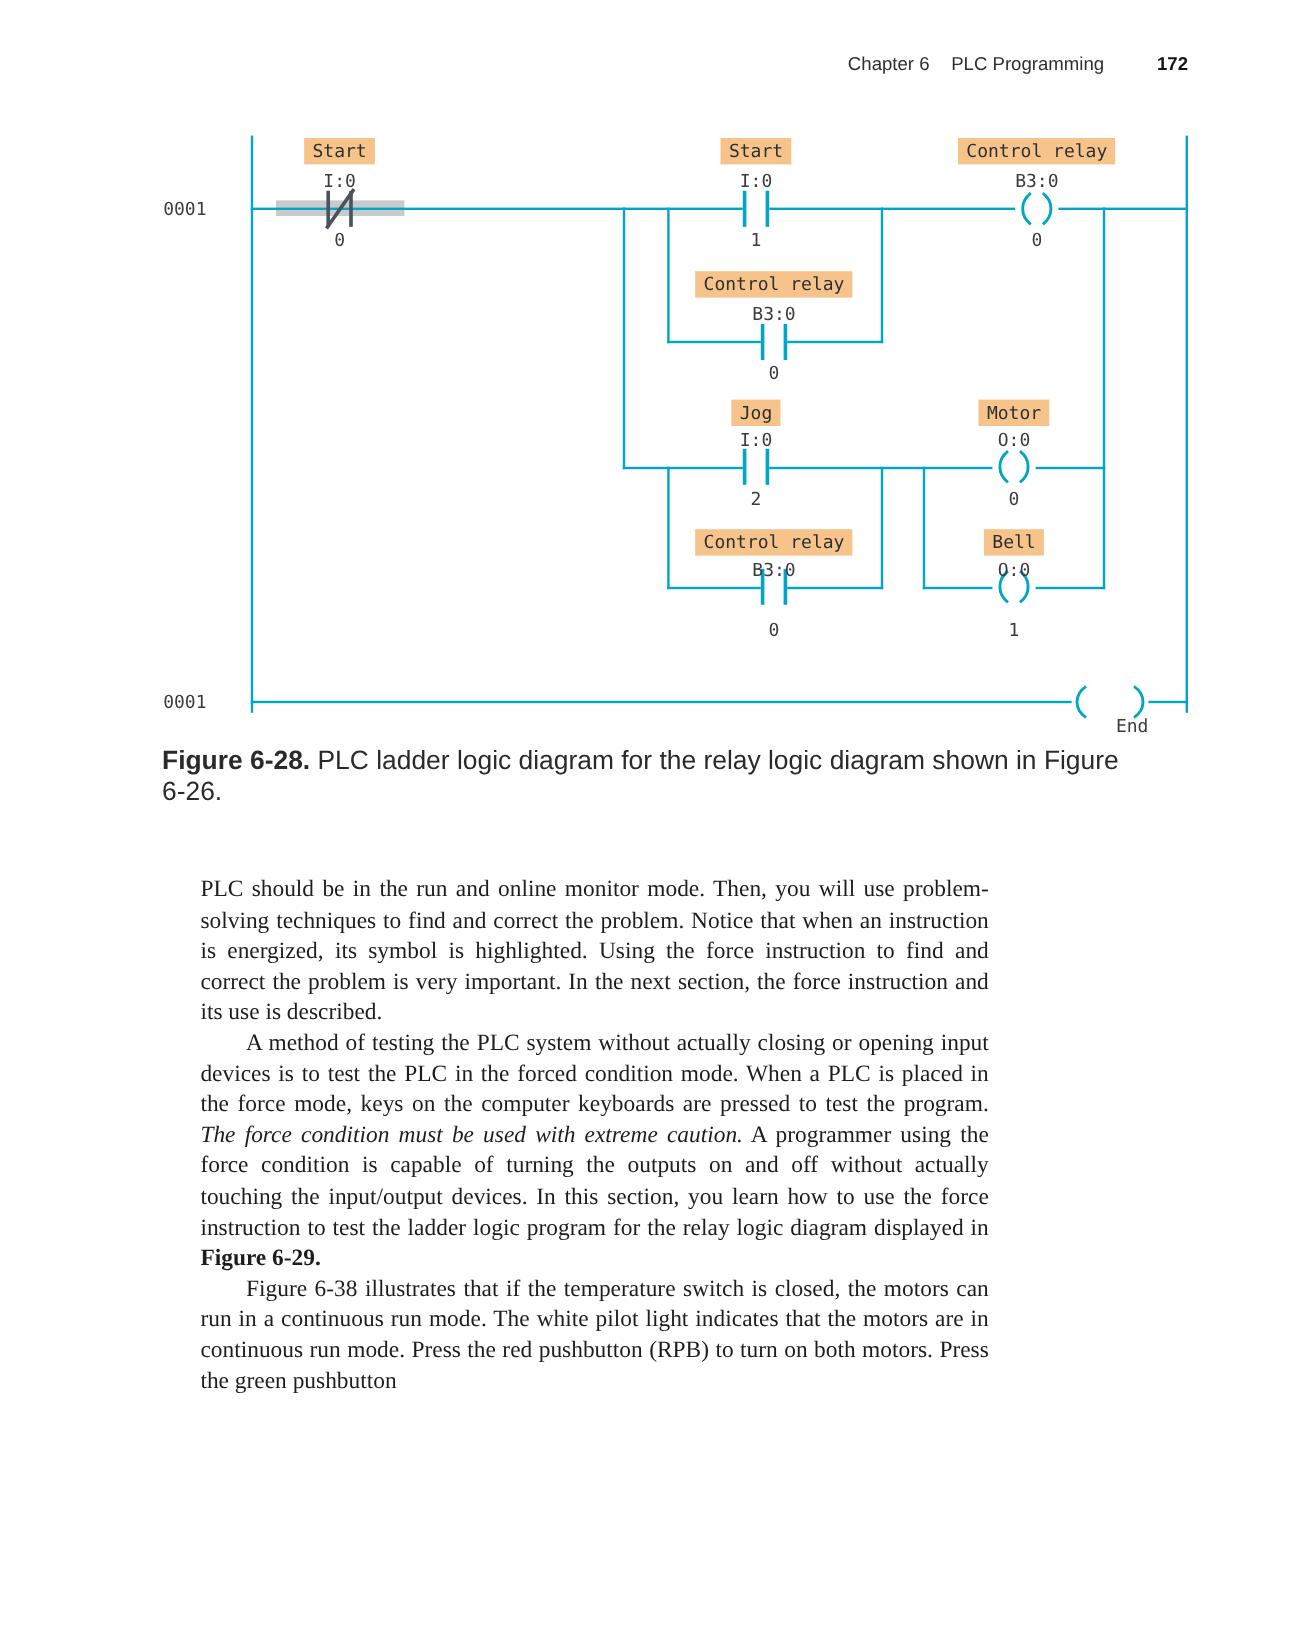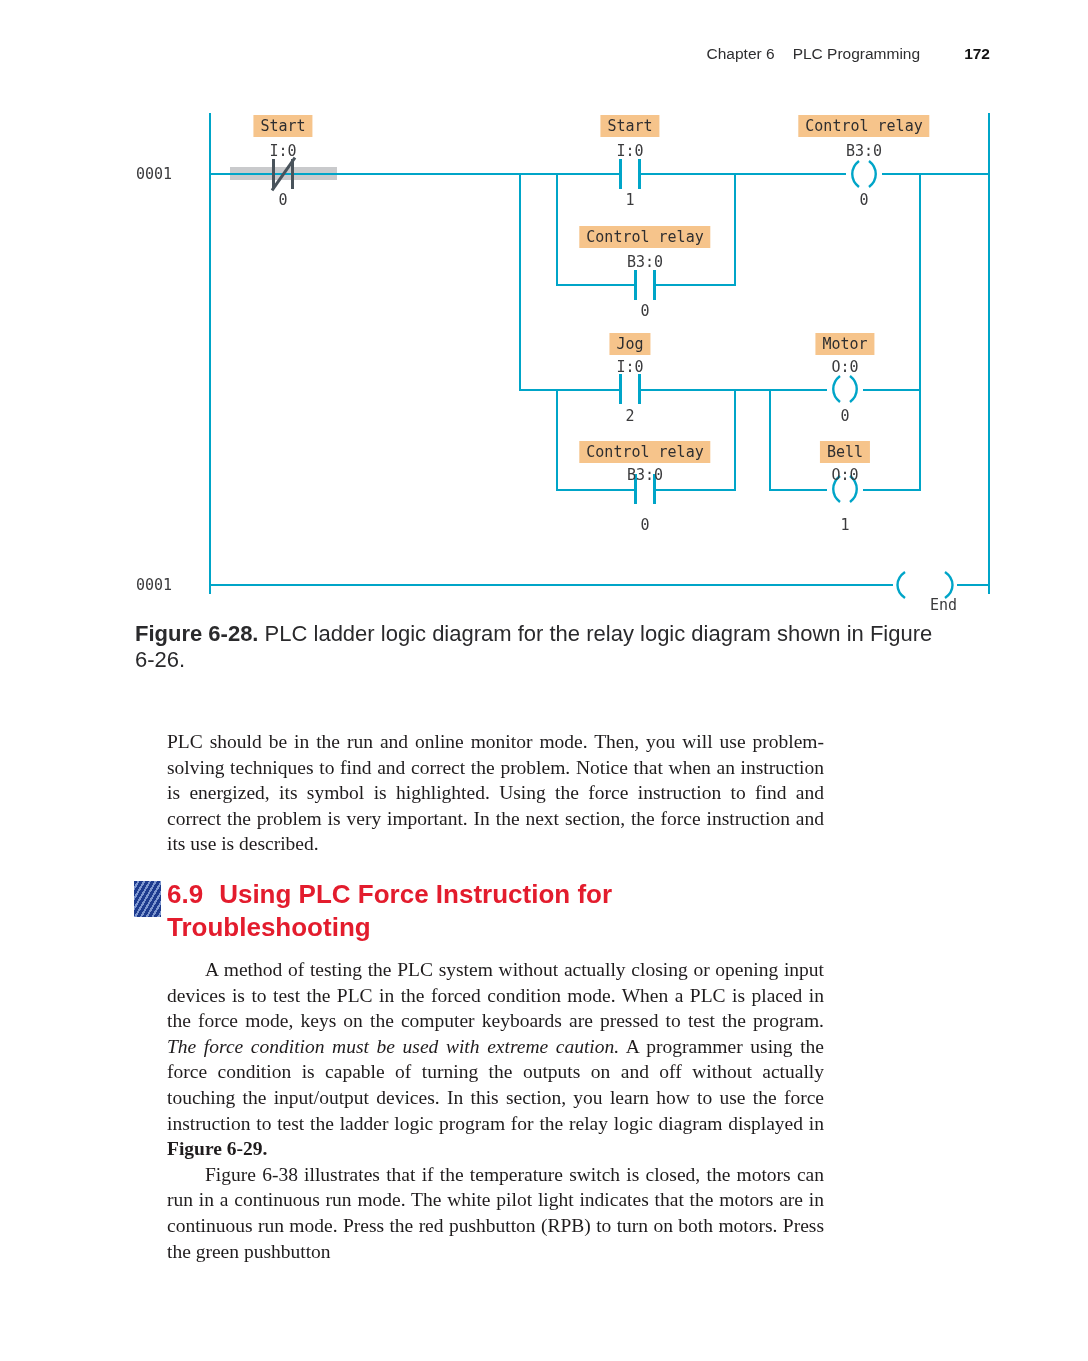--- a/index.html
+++ b/index.html
@@ -190,24 +190,20 @@
     <span class="dtext" style="left:845px;top:516px">1</span>
   </div>
 
   <div class="caption">
     <b>Figure 6-28.</b><span> PLC ladder logic diagram for the relay logic diagram shown in Figure 6-26.</span>
   </div>
 
   <div class="bodycol">
     <p>PLC should be in the run and online monitor mode. Then, you will use problem-solving techniques to find and correct the problem. Notice that when an instruction is energized, its symbol is highlighted. Using the force instruction to find and correct the problem is very important. In the next section, the force instruction and its use is described.</p>
 
-    <h2 class="section-heading">
-      <span class="sec-icon"></span>
-      <span class="sec-num">6.9</span><span class="sec-title">Using PLC Force Instruction for Troubleshooting</span>
-    </h2>
 
     <p class="indent">
       <span>A method of testing the PLC system without actually closing or opening input devices is to test the PLC in the forced condition mode. When a PLC is placed in the force mode, keys on the computer keyboards are pressed to test the program. </span><em>The force condition must be used with extreme caution.</em><span> A programmer using the force condition is capable of turning the outputs on and off without actually touching the input/output devices. In this section, you learn how to use the force instruction to test the ladder logic program for the relay logic diagram displayed in </span><strong>Figure 6-29.</strong>
     </p>
 
     <p class="indent">Figure 6-38 illustrates that if the temperature switch is closed, the motors can run in a continuous run mode. The white pilot light indicates that the motors are in continuous run mode. Press the red pushbutton (RPB) to turn on both motors. Press the green pushbutton</p>
   </div>
 
 </div>
 

